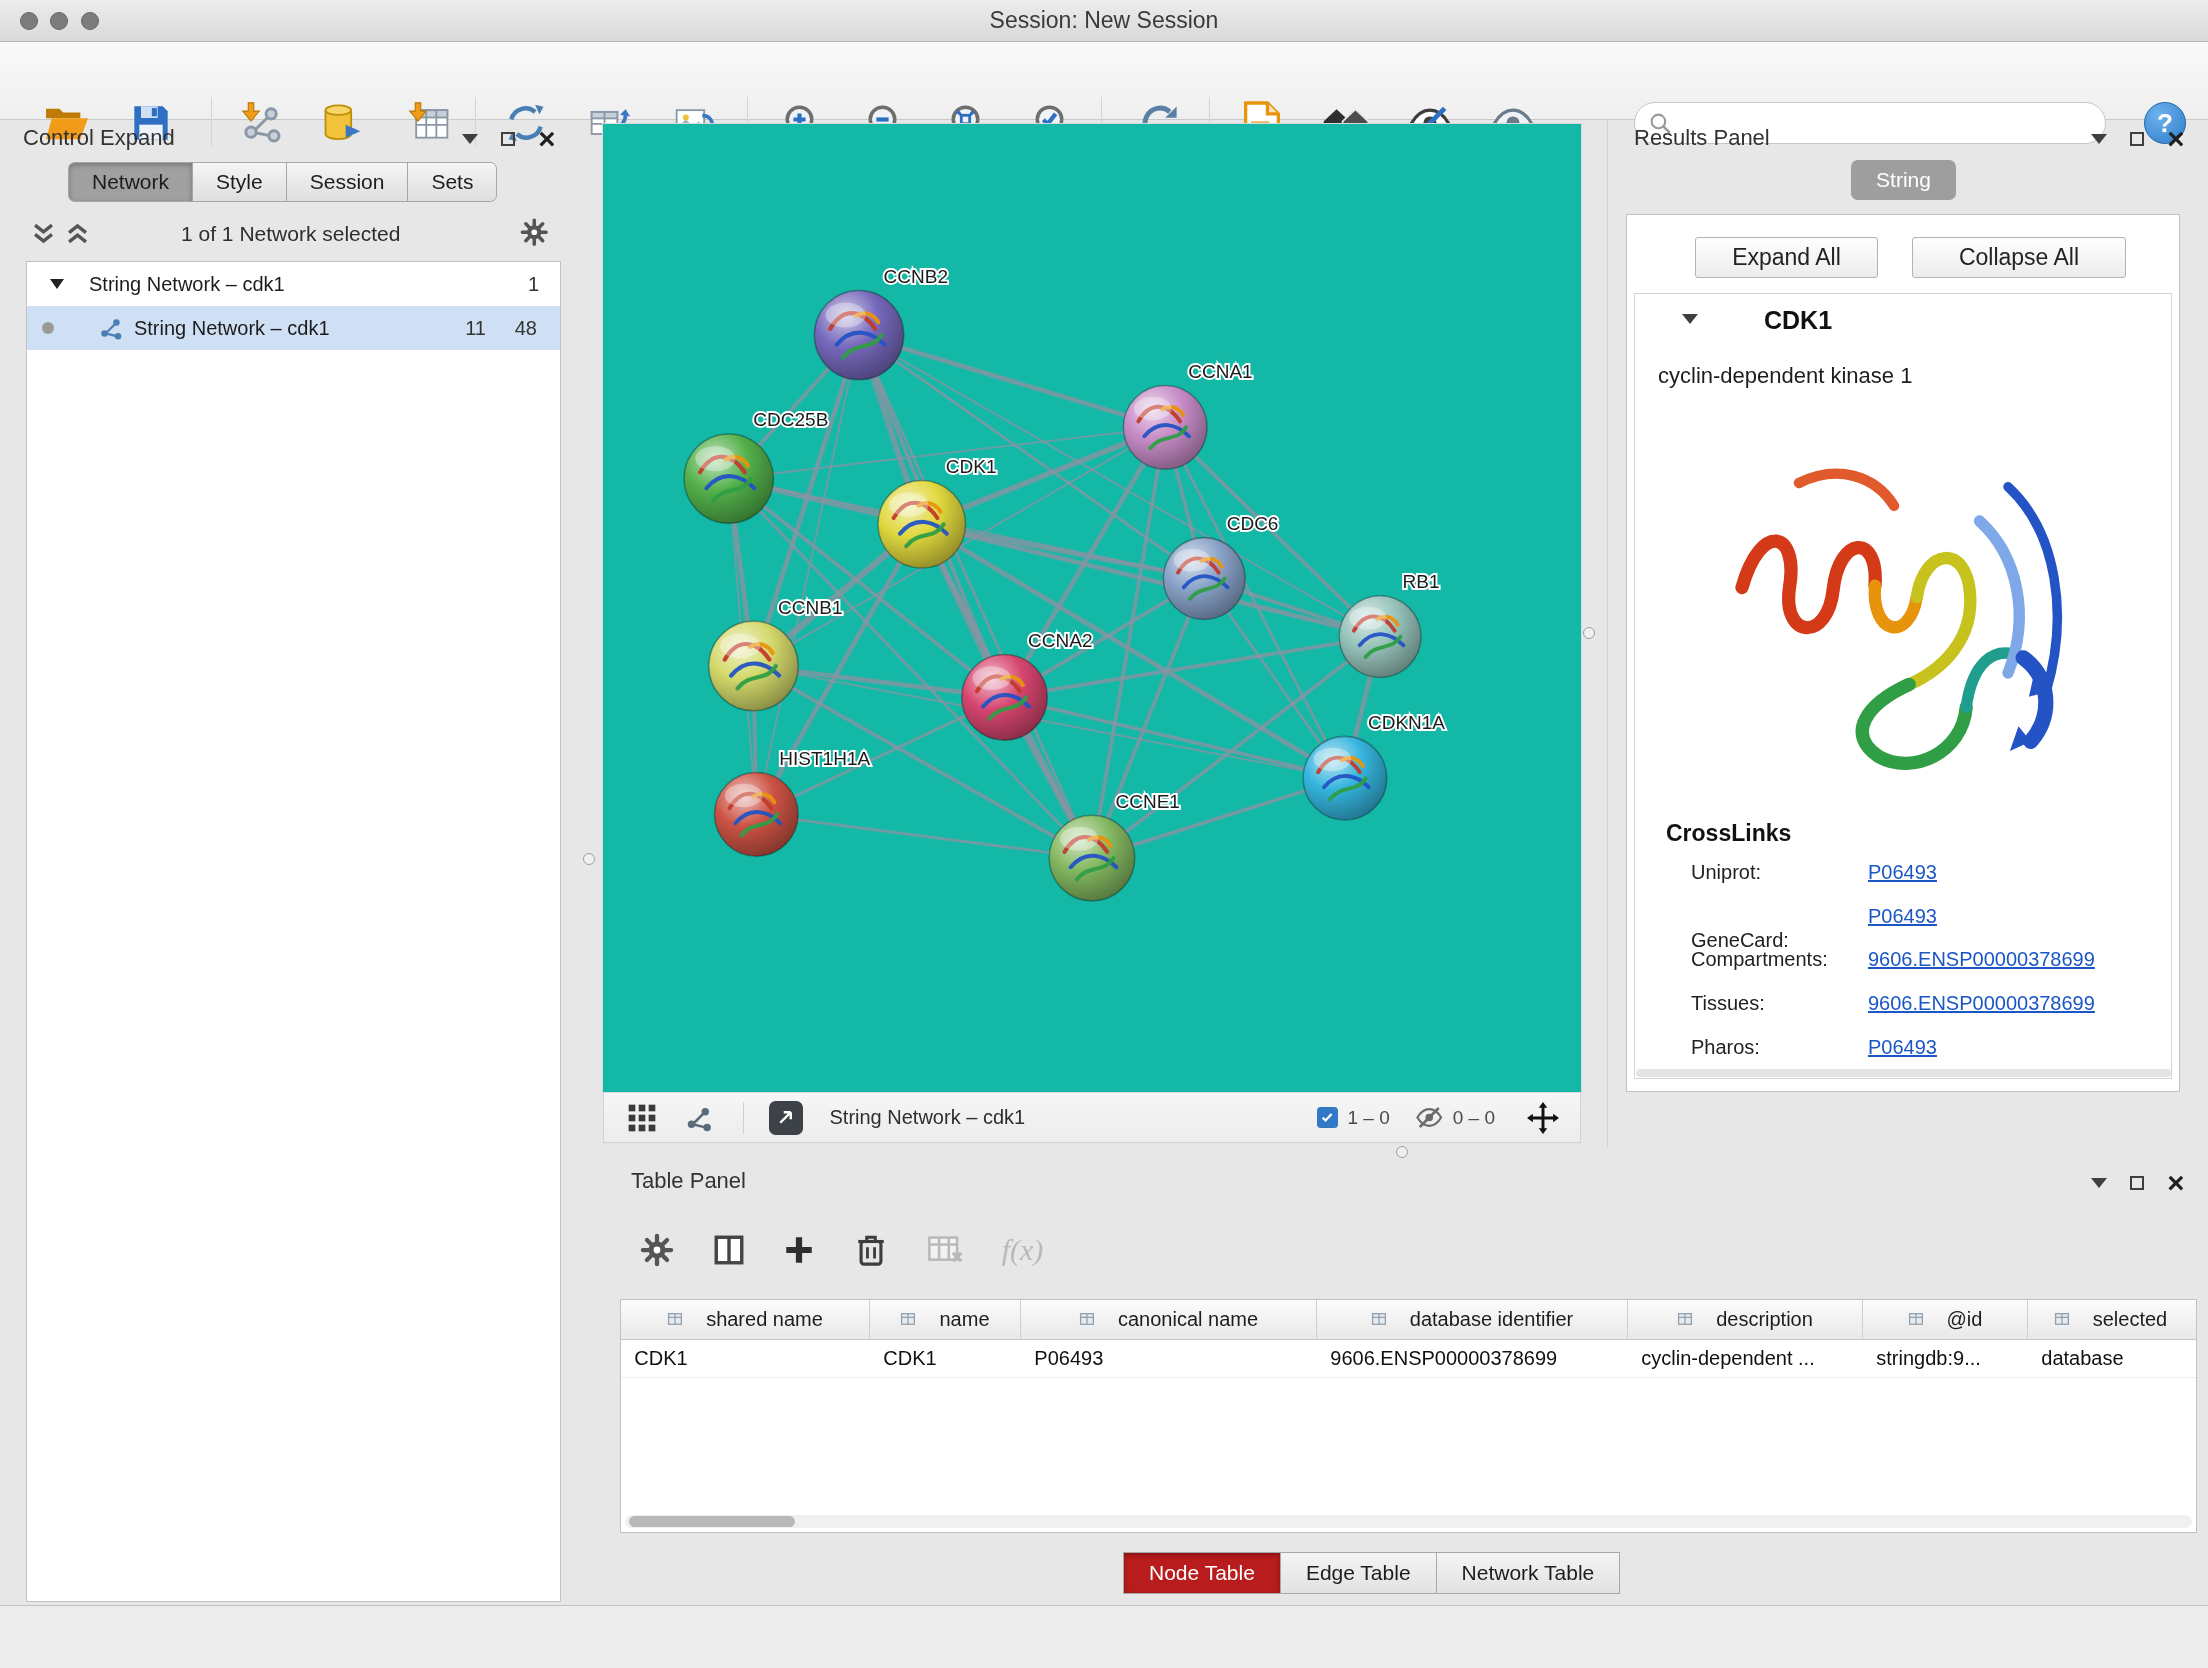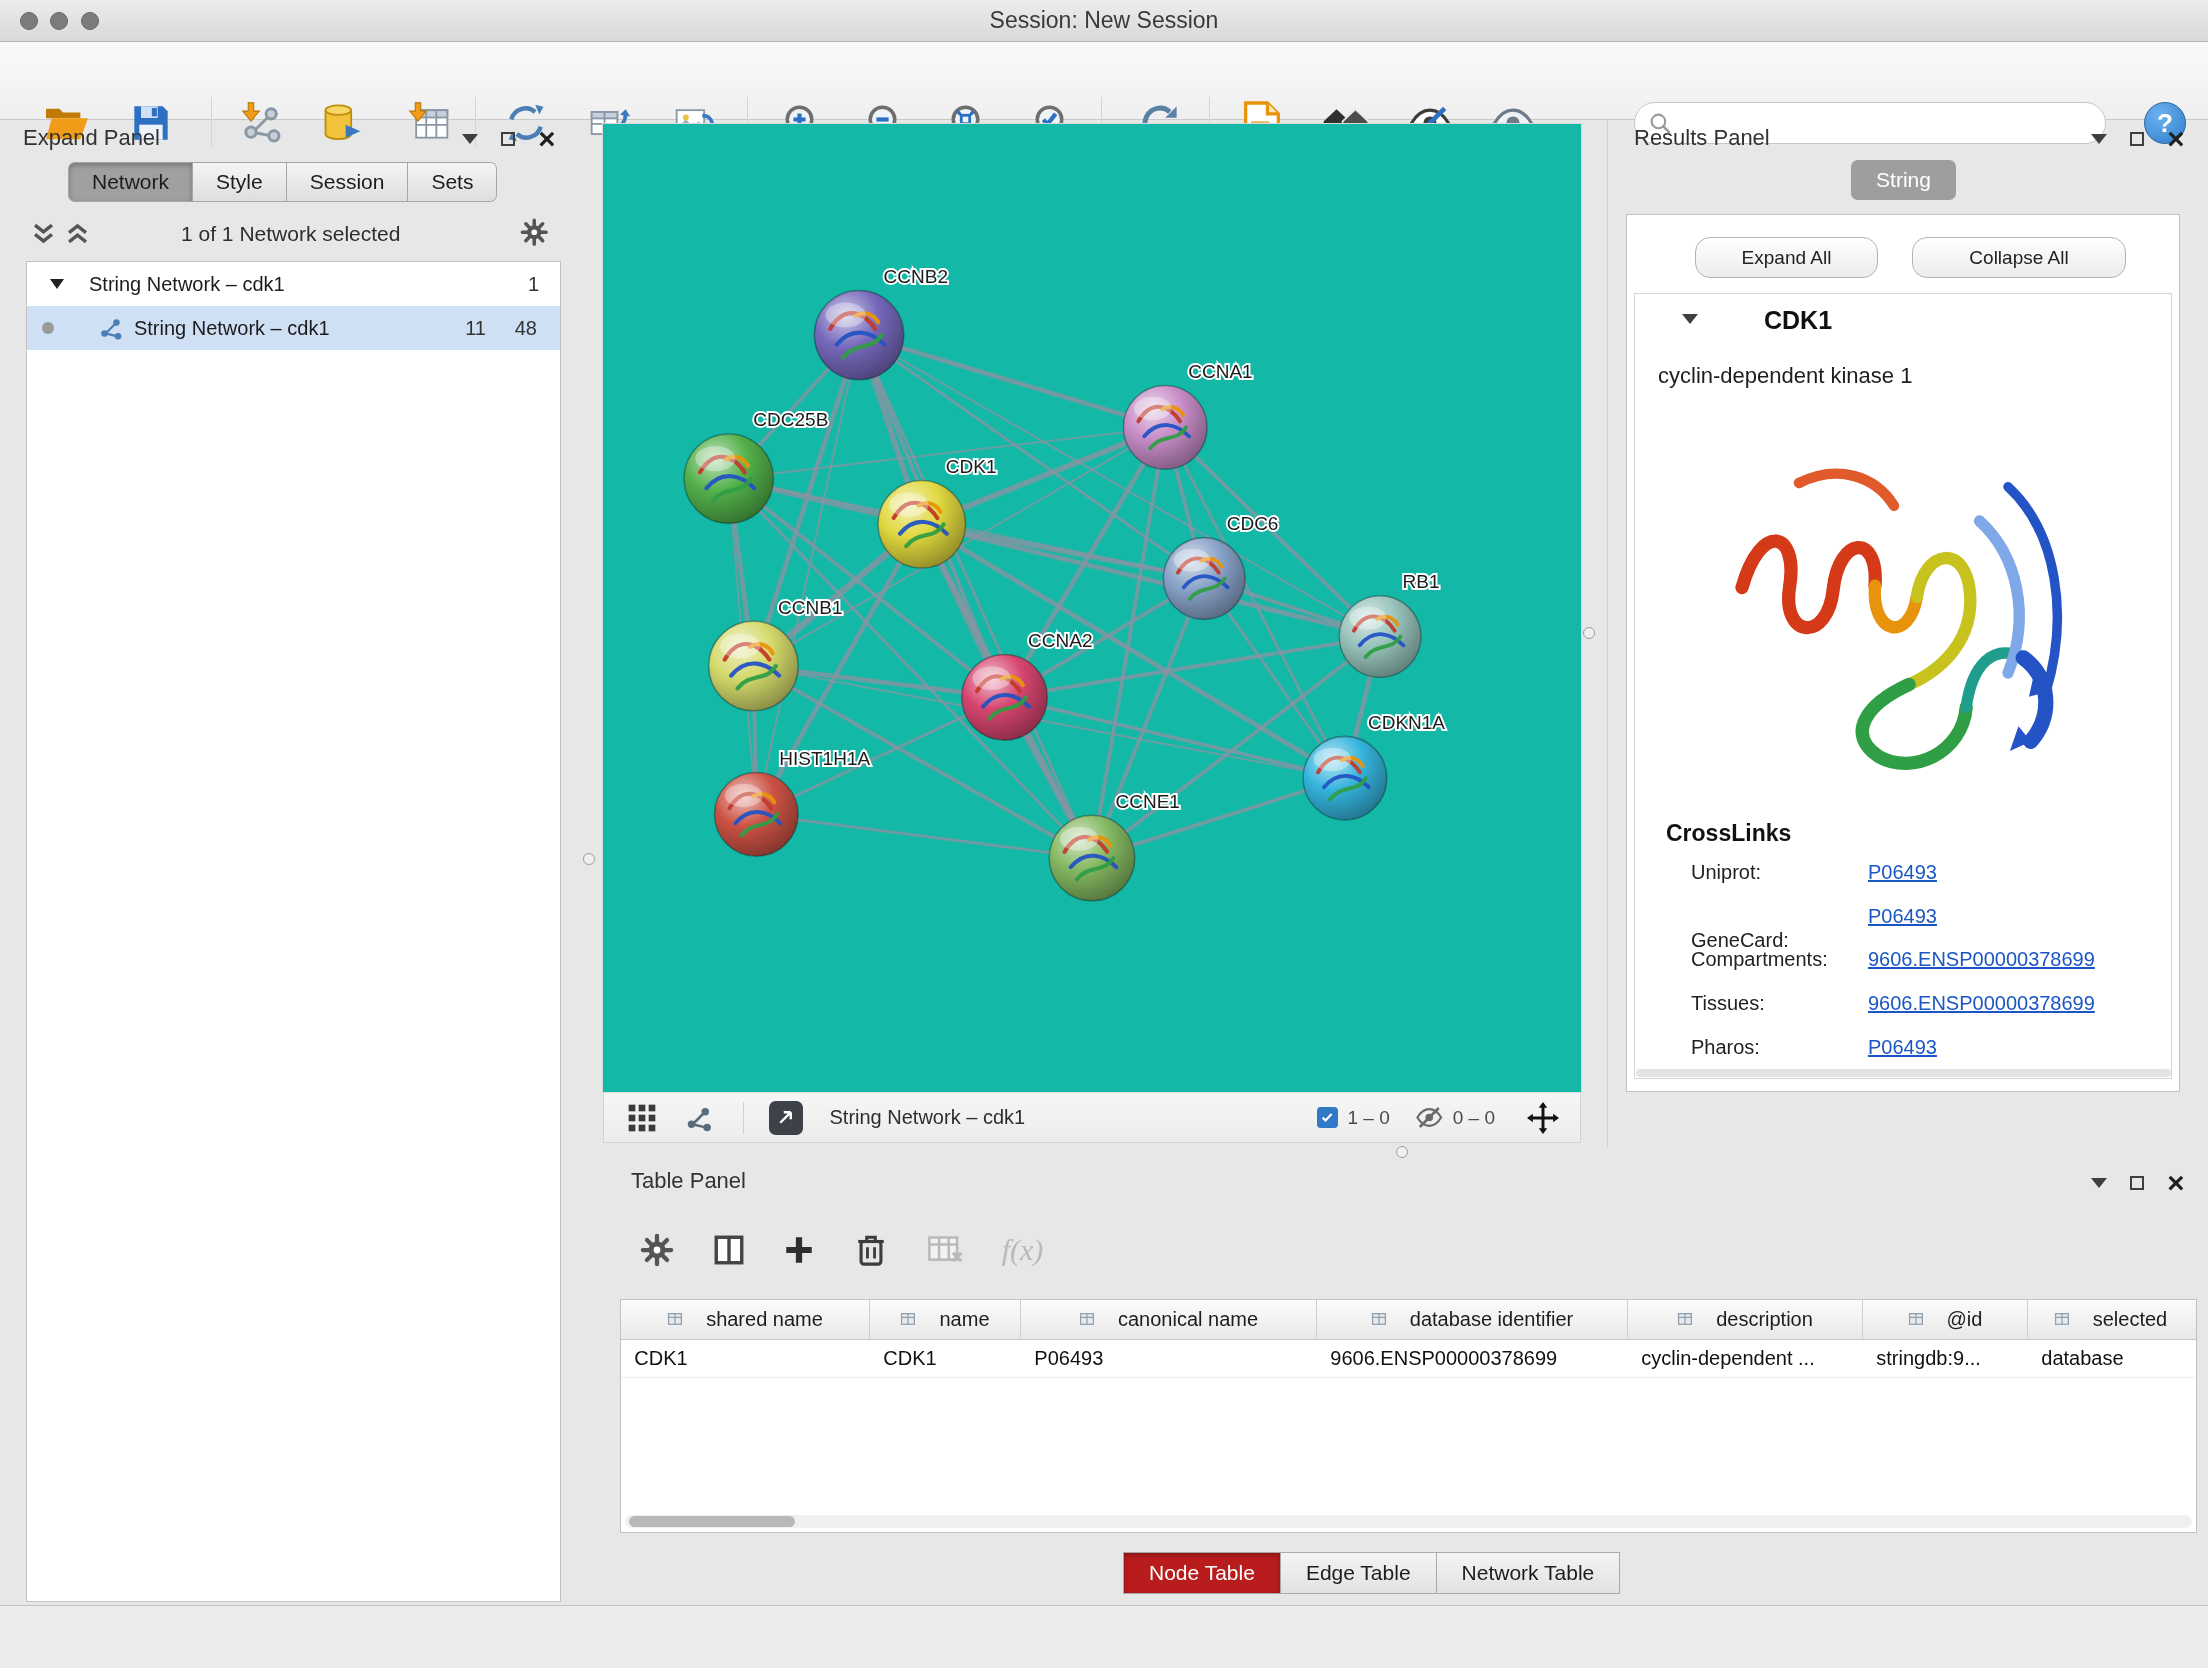--- a/index.html
+++ b/index.html
@@ -34,21 +34,21 @@
   #tree{position:absolute;left:26px;top:261px;width:535px;height:1341px;background:#fff;border:1px solid #c2c2c2}
   .trow{position:relative;height:44px;display:flex;align-items:center;font-size:20px;color:#1c1c1c}
   .trow.sel{background:#cfe0f5}
   .exp-tri{width:0;height:0;border-left:7.6px solid transparent;border-right:7.6px solid transparent;border-top:10.5px solid #222}
   
   #netview{position:absolute;left:603px;top:124px;width:978px;height:968px;background:#14b8a6;box-shadow:0 0 0 1px #d8d8d8}
   #netbar{position:absolute;left:603px;top:1092px;width:978px;height:51px;background:linear-gradient(#f6f6f6,#ececec);border:1px solid #d2d2d2;border-top:1px solid #dcdcdc;display:flex;align-items:center}
   .splitdot{position:absolute;width:12.4px;height:12.4px;border-radius:50%;background:#f0f0f0;border:1.4px solid #9e9e9e}
   
   #rpanel-box{position:absolute;left:1626px;top:214px;width:554px;height:878px;background:#fff;border:1px solid #c2c2c2}
-  .btn{border:1px solid #b3b3b3;border-radius:15px;background:linear-gradient(#fefefe,#ececec);font-size:19px;color:#222;display:flex;align-items:center;justify-content:center}
+  .btn{border:1px solid #b3b3b3;border-radius:3px;background:linear-gradient(#fefefe,#ececec);font-size:23px;color:#222;display:flex;align-items:center;justify-content:center}
   #entrybox{position:absolute;left:1634px;top:293px;width:538px;height:786px;border:1px solid #d4d4d4;background:#fff}
   .xlink{color:#1a56c4;text-decoration:underline;font-size:20px}
   .xlabel{font-size:20px;color:#222}
   
   #tbl{position:absolute;left:620px;top:1299px;width:1577px;height:234px;border:1px solid #c2c2c2;background:#fff}
   #thead{display:flex;height:40px;background:linear-gradient(#fcfcfc,#e8e8e8);border-bottom:1px solid #c6c6c6}
   .th{display:flex;align-items:center;justify-content:center;gap:22px;font-size:20px;color:#1d1d1d;border-right:1px solid #cfcfcf;overflow:hidden;white-space:nowrap}
   #trow{display:flex;height:38px;border-bottom:1px solid #eee}
   .td{display:flex;align-items:center;font-size:20px;color:#111;padding-left:13.3px;overflow:hidden;white-space:nowrap}
   .btab{height:42px;line-height:40px;padding:0 25px;font-size:21px;border:1px solid #a9a9a9;margin-left:-1px;background:linear-gradient(#f4f4f4,#e2e2e2);color:#1d1d1d}
@@ -226,21 +226,21 @@
         <line x1="15" y1="15" x2="20" y2="20" stroke="#9a9a9a" stroke-width="2.6" stroke-linecap="round"></line>
       </svg>
     <input value="" placeholder="" style="">
   </div>
   <div id="helpbtn">
       <span>?</span>
     </div>
 </div>
 
 <div>
-  <span class="phdr abs" style="left:23px;top:125px">Expand Panel</span>
+  <span class="phdr abs" style="left:23px;top:125px">Control Expand</span>
   <div class="phbtns abs" style="left:462px;top:127px">
     <span class="tri"></span>
     <span class="fbox"></span>
     <span class="xbtn">×</span>
   </div>
   <div class="seg abs" style="left:68px;top:162px">
     <div class="sel">Network</div>
     <div>Style</div>
     <div>Session</div>
     <div>Sets</div>

